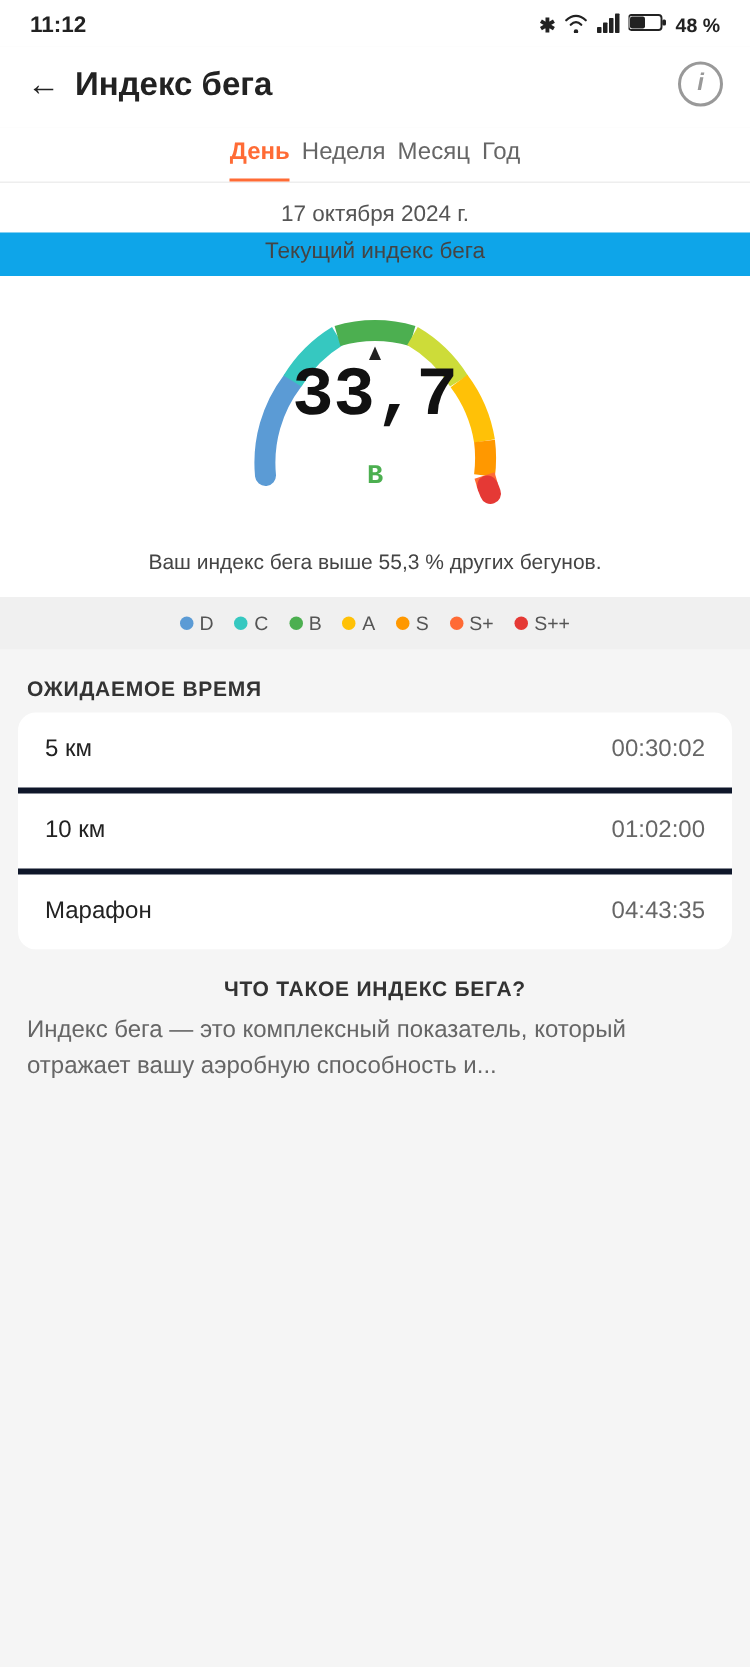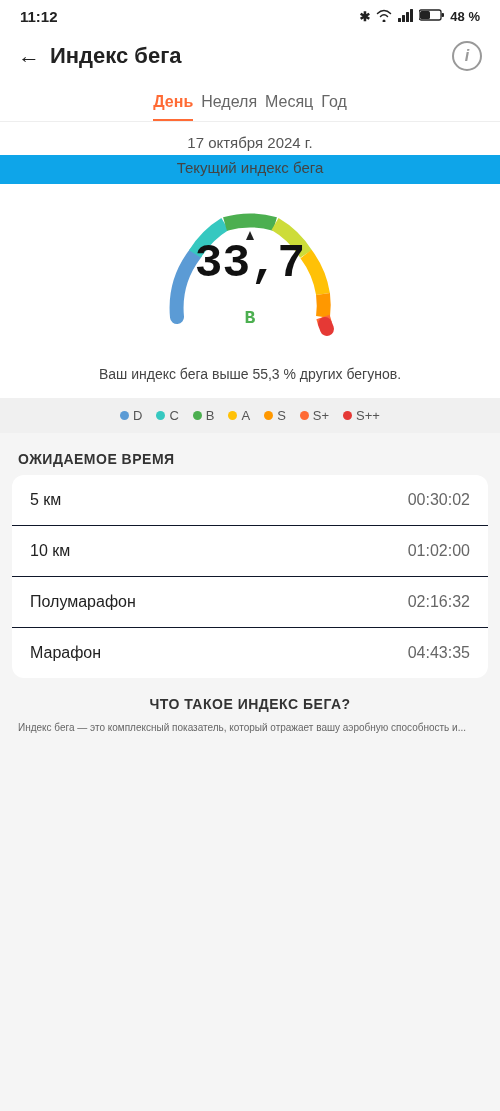--- a/index.html
+++ b/index.html
@@ -178,40 +178,40 @@
       background: #fff;
       margin: 0 12px;
       border-radius: 12px;
       overflow: hidden;
     }
     .card-row {
       display: flex;
       justify-content: space-between;
       align-items: center;
       padding: 16px 18px;
-      border-bottom: 1px solid #0f172a;
+      border-bottom: 4px solid #0f172a;
     }
     .card-row:last-child { border-bottom: none; }
     .card-label { font-size: 16px; color: #222; }
     .card-value { font-size: 16px; color: #666; }
 
     
     .what-section-header {
       padding: 18px 18px 8px;
       font-size: 14px;
       font-weight: 700;
       color: #333;
       letter-spacing: 0.5px;
       background: #f5f5f5;
       text-align: center;
     }
     .what-text {
       background: #f5f5f5;
       padding: 0 18px 16px;
-      font-size: 10px;
+      font-size: 16px;
       color: #666;
       line-height: 1.5;
     }
   </style>
 </head>
 <body>
 
 <div class="status-bar">
   <span>11:12</span>
   <div class="status-right">
@@ -329,23 +329,19 @@
 <div class="card">
   <div class="card-row">
     <span class="card-label">5 км</span>
     <span class="card-value">00:30:02</span>
   </div>
   <div class="card-row">
     <span class="card-label">10 км</span>
     <span class="card-value">01:02:00</span>
   </div>
   <div class="card-row">
-    <span class="card-label">Полумарафон</span>
-    <span class="card-value">02:16:32</span>
-  </div>
-  <div class="card-row">
     <span class="card-label">Марафон</span>
     <span class="card-value">04:43:35</span>
   </div>
 </div>
 
 <div class="what-section-header">ЧТО ТАКОЕ ИНДЕКС БЕГА?</div>
 <div class="what-text">Индекс бега — это комплексный показатель, который отражает вашу аэробную способность и...</div>
 
 </body></html>

